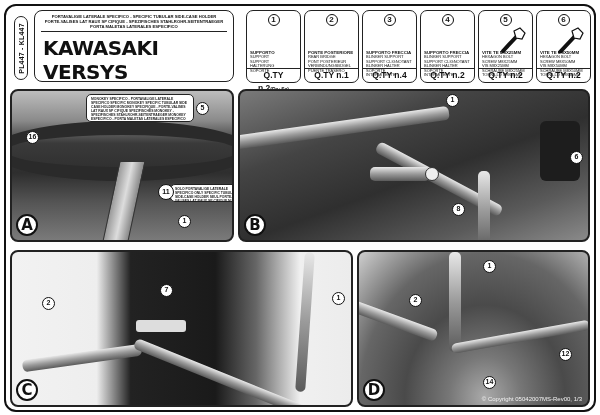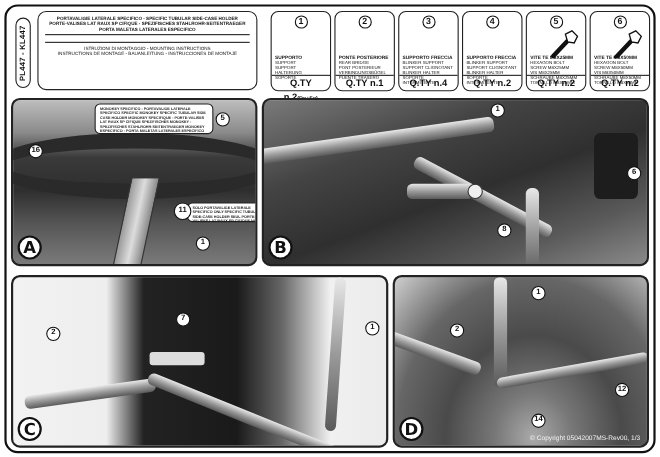--- a/index.html
+++ b/index.html
@@ -95,20 +95,21 @@
 <div class="vcode">
   <span>PL447 - KL447</span>
 </div>
 
 <div class="title-box">
   <div class="subtitles">
     <div>PORTAVALIGIE LATERALE SPECIFICO - SPECIFIC TUBULAR SIDE-CASE HOLDER</div>
     <div>PORTE-VALISES LAT RAUX SP CIFIQUE - SPEZIFISCHES STAHLROHR-SEITENTRAEGER</div>
     <div>PORTA MALETAS LATERALES ESPECIFICO</div>
   </div>
+  <div class="model">KAWASAKI VERSYS</div>
   <div class="instructions">
     <div>ISTRUZIONI DI MONTAGGIO - MOUNTING INSTRUCTIONS</div>
     <div>INSTRUCTIONS DE MONTAGE - BAUANLEITUNG - INSTRUCCIONES DE MONTAJE</div>
   </div>
 </div>
 
 <div class="parts">
 
   <div class="part">
     <div class="num">1</div>

